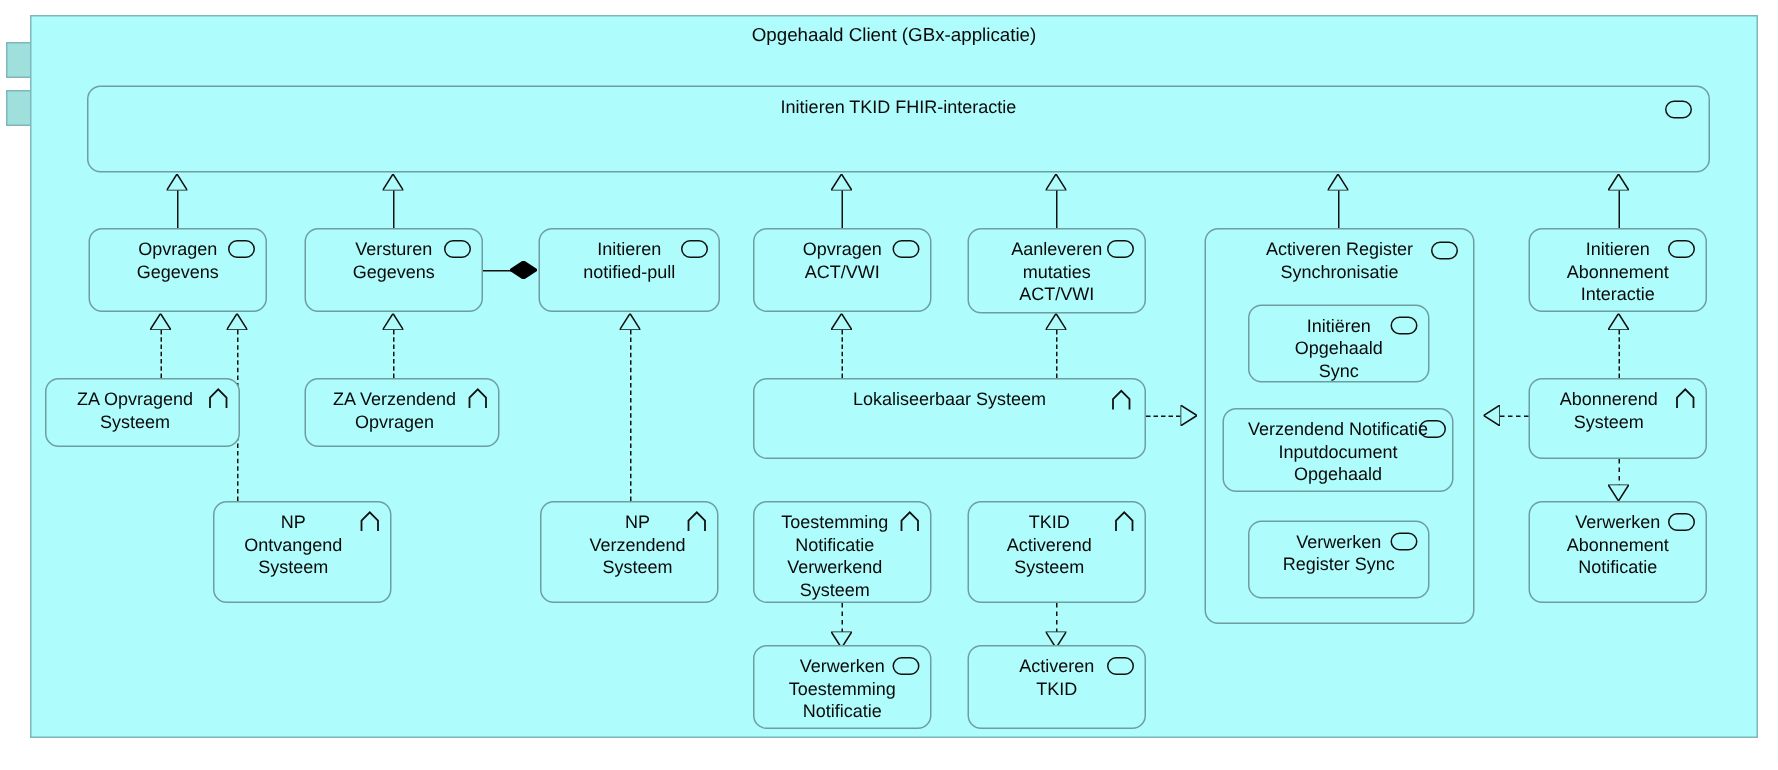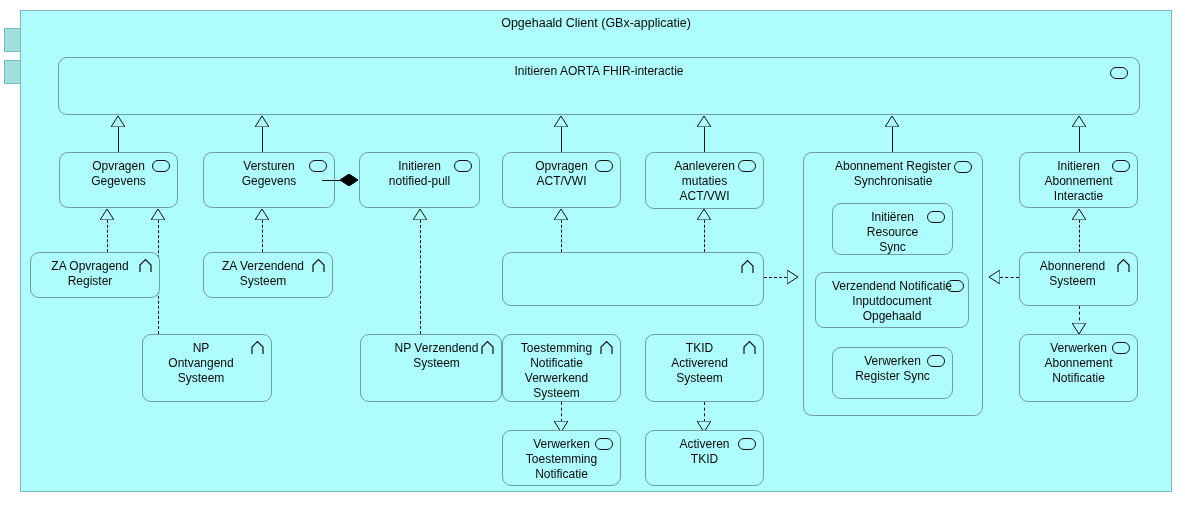--- a/index.html
+++ b/index.html
@@ -72,21 +72,21 @@
 <body>
 
 <div id="stage">
 
   <div class="comp-tab t1"></div>
   <div class="comp-tab t2"></div>
   <div class="comp-body"></div>
   <div class="comp-title">Opgehaald Client (GBx-applicatie)</div>
 
   <div class="node banner" style="left:58px;top:57px;width:1082px;height:58px;">
-    <span class="lbl">Initieren AORTA FHIR-interactie</span>
+    <span class="lbl">Initieren TKID FHIR-interactie</span>
     <span class="ic svc" style="right:11px;top:9px;"></span>
   </div>
 
   <div class="tri-up-o" style="left:111px;top:116px;">
     <svg width="14" height="11" viewBox="0 0 14 11">
         <polygon points="7,0 14,11 0,11" fill="#aefcfb" stroke="#111" stroke-width="1"></polygon>
       </svg>
   </div>
   <div class="ln vln" style="left:118px;top:127px;height:29px;"></div>
 
@@ -124,21 +124,21 @@
       </svg>
   </div>
   <div class="ln vln" style="left:1079px;top:127px;height:29px;"></div>
 
   <div class="node" style="left:59px;top:152px;width:119px;height:56px;">
     <span class="lbl">Opvragen
 Gegevens</span>
     <span class="ic svc"></span>
   </div>
 
-  <div class="node" style="left:203px;top:152px;width:132px;height:56px;">
+  <div class="node" style="left:203px;top:152px;width:119px;height:56px;">
     <span class="lbl">Versturen
 Gegevens</span>
     <span class="ic svc"></span>
   </div>
 
   <div class="ln hln" style="left:322px;top:180px;width:22px;"></div>
   <div class="diamond" style="left:340px;top:174px;">
     <svg width="18" height="12" viewBox="0 0 18 12">
         <polygon points="9,0 18,6 9,12 0,6" fill="#000" stroke="#000" stroke-width="1"></polygon>
       </svg>
@@ -157,28 +157,28 @@
   </div>
 
   <div class="node" style="left:645px;top:152px;width:119px;height:57px;">
     <span class="lbl">Aanleveren
 mutaties
 ACT/VWI</span>
     <span class="ic svc"></span>
   </div>
 
   <div class="node grouphdr" style="left:803px;top:152px;width:180px;height:264px;">
-    <span class="lbl">Abonnement Register
+    <span class="lbl">Activeren Register
 Synchronisatie</span>
     <span class="ic svc" style="right:10px;top:8px;"></span>
   </div>
 
   <div class="node" style="left:832px;top:203px;width:121px;height:52px;">
     <span class="lbl">Initiëren
-Resource Sync</span>
+Opgehaald Sync</span>
     <span class="ic svc"></span>
   </div>
 
   <div class="node" style="left:815px;top:272px;width:154px;height:56px;">
     <span class="lbl" style="padding:0 2px;">Verzendend Notificatie
 Inputdocument
 Opgehaald</span>
     <span class="ic svc" style="right:4px;top:7px;"></span>
   </div>
 
@@ -239,39 +239,40 @@
 
   <div class="tri-up-o" style="left:1072px;top:209px;">
     <svg width="14" height="11" viewBox="0 0 14 11">
         <polygon points="7,0 14,11 0,11" fill="#aefcfb" stroke="#111" stroke-width="1"></polygon>
       </svg>
   </div>
   <div class="dv" style="left:1079px;top:220px;height:32px;"></div>
 
   <div class="node" style="left:30px;top:252px;width:130px;height:46px;">
     <span class="lbl" style="padding:0 14px 0 4px;">ZA Opvragend
-Register</span>
+Systeem</span>
     <span class="ic role">
       <svg width="15" height="15" viewBox="0 0 15 15">
           <polyline points="2,14 2,7 7.5,1.5 13,7 13,14" fill="none" stroke="#111" stroke-width="1.2"></polyline>
         </svg>
     </span>
   </div>
 
   <div class="node" style="left:203px;top:252px;width:130px;height:46px;">
     <span class="lbl" style="padding:0 14px 0 4px;">ZA Verzendend
-Systeem</span>
+Opvragen</span>
     <span class="ic role">
       <svg width="15" height="15" viewBox="0 0 15 15">
           <polyline points="2,14 2,7 7.5,1.5 13,7 13,14" fill="none" stroke="#111" stroke-width="1.2"></polyline>
         </svg>
     </span>
   </div>
 
   <div class="node banner" style="left:502px;top:252px;width:262px;height:54px;">
+    <span class="lbl">Lokaliseerbaar Systeem</span>
     <span class="ic role" style="right:8px;top:6px;">
       <svg width="15" height="15" viewBox="0 0 15 15">
           <polyline points="2,14 2,7 7.5,1.5 13,7 13,14" fill="none" stroke="#111" stroke-width="1.2"></polyline>
         </svg>
     </span>
   </div>
 
   <div class="node" style="left:1019px;top:252px;width:119px;height:54px;">
     <span class="lbl" style="padding:0 16px 0 4px;">Abonnerend
 Systeem</span>
@@ -289,32 +290,32 @@
       </svg>
   </div>
 
   <div class="dh" style="left:1000px;top:277px;width:19px;"></div>
   <div class="tri-l-o" style="left:989px;top:270px;">
     <svg width="11" height="14" viewBox="0 0 11 14">
         <polygon points="11,0 0,7 11,14" fill="#aefcfb" stroke="#111" stroke-width="1"></polygon>
       </svg>
   </div>
 
-  <div class="node" style="left:142px;top:334px;width:130px;height:68px;">
+  <div class="node" style="left:142px;top:334px;width:119px;height:68px;">
     <span class="lbl" style="padding:0 16px 0 4px;">NP
 Ontvangend
 Systeem</span>
     <span class="ic role">
       <svg width="15" height="15" viewBox="0 0 15 15">
           <polyline points="2,14 2,7 7.5,1.5 13,7 13,14" fill="none" stroke="#111" stroke-width="1.2"></polyline>
         </svg>
     </span>
   </div>
 
-  <div class="node" style="left:360px;top:334px;width:142px;height:68px;padding-left:23px;">
+  <div class="node" style="left:360px;top:334px;width:119px;height:68px;padding-left:23px;">
     <span class="lbl" style="padding:0 14px 0 2px;">NP Verzendend
 Systeem</span>
     <span class="ic role">
       <svg width="15" height="15" viewBox="0 0 15 15">
           <polyline points="2,14 2,7 7.5,1.5 13,7 13,14" fill="none" stroke="#111" stroke-width="1.2"></polyline>
         </svg>
     </span>
   </div>
 
   <div class="node" style="left:502px;top:334px;width:119px;height:68px;">

